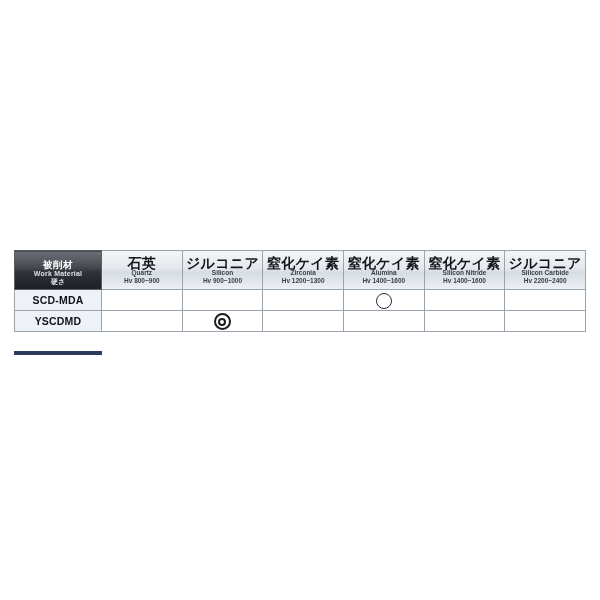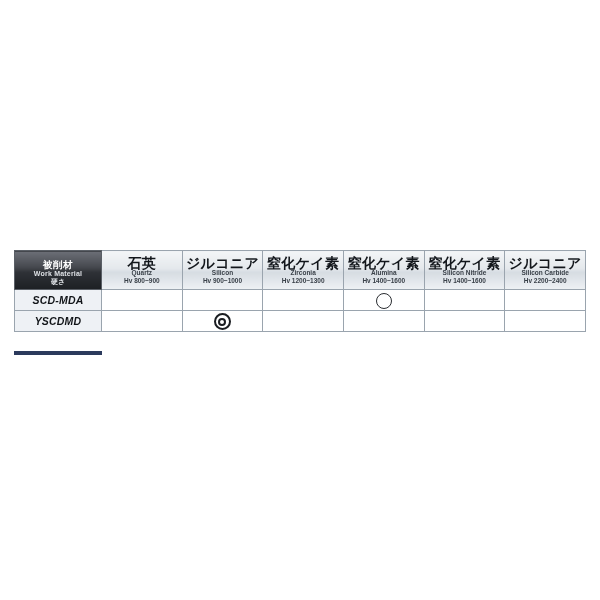--- a/index.html
+++ b/index.html
@@ -90,21 +90,20 @@
   .hdr-mat .hv {
     font-size: 6.5px;
     line-height: 8px;
     display: block;
     color: #3a4149;
   }
 
   
   tr.data-row {
     height: 21px;
-    font-style: italic;
   }
   td.rowlabel {
     background: #eef1f5;
     font-size: 10.5px;
     font-weight: bold;
     color: #111418;
     letter-spacing: 0.2px;
     border: 1px solid #9aa4ae !important;
   }
   td.cell {

